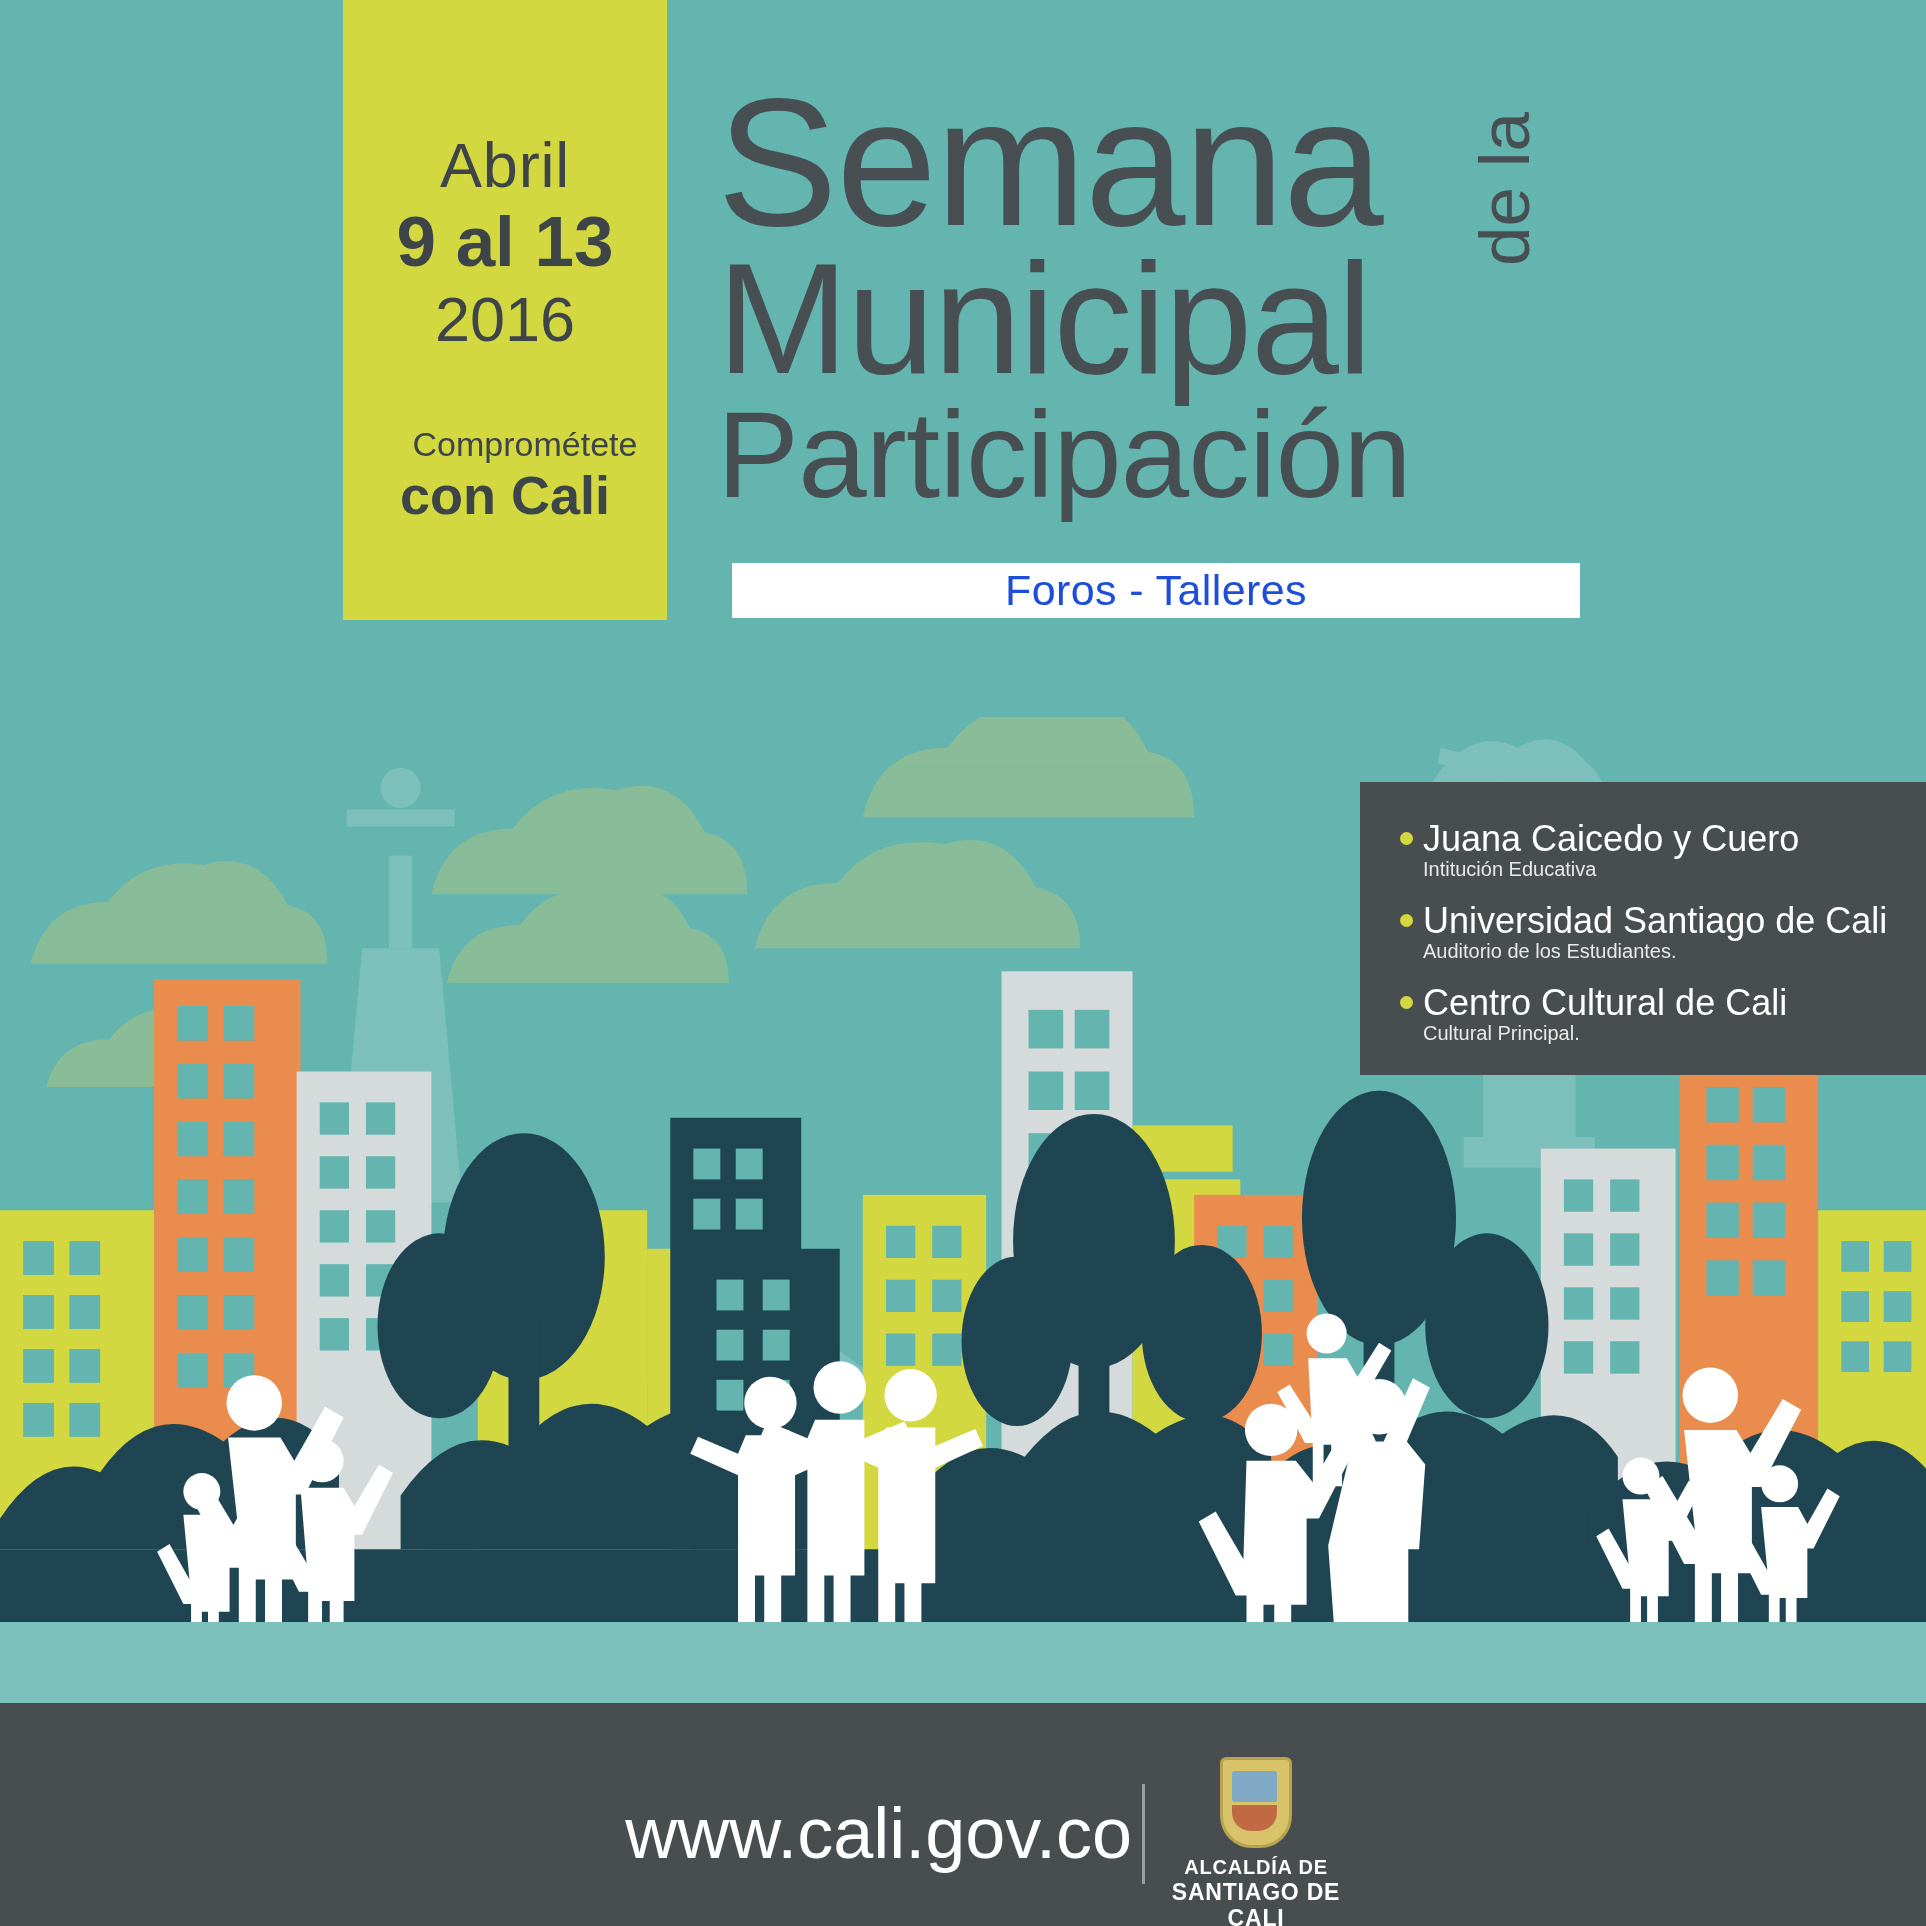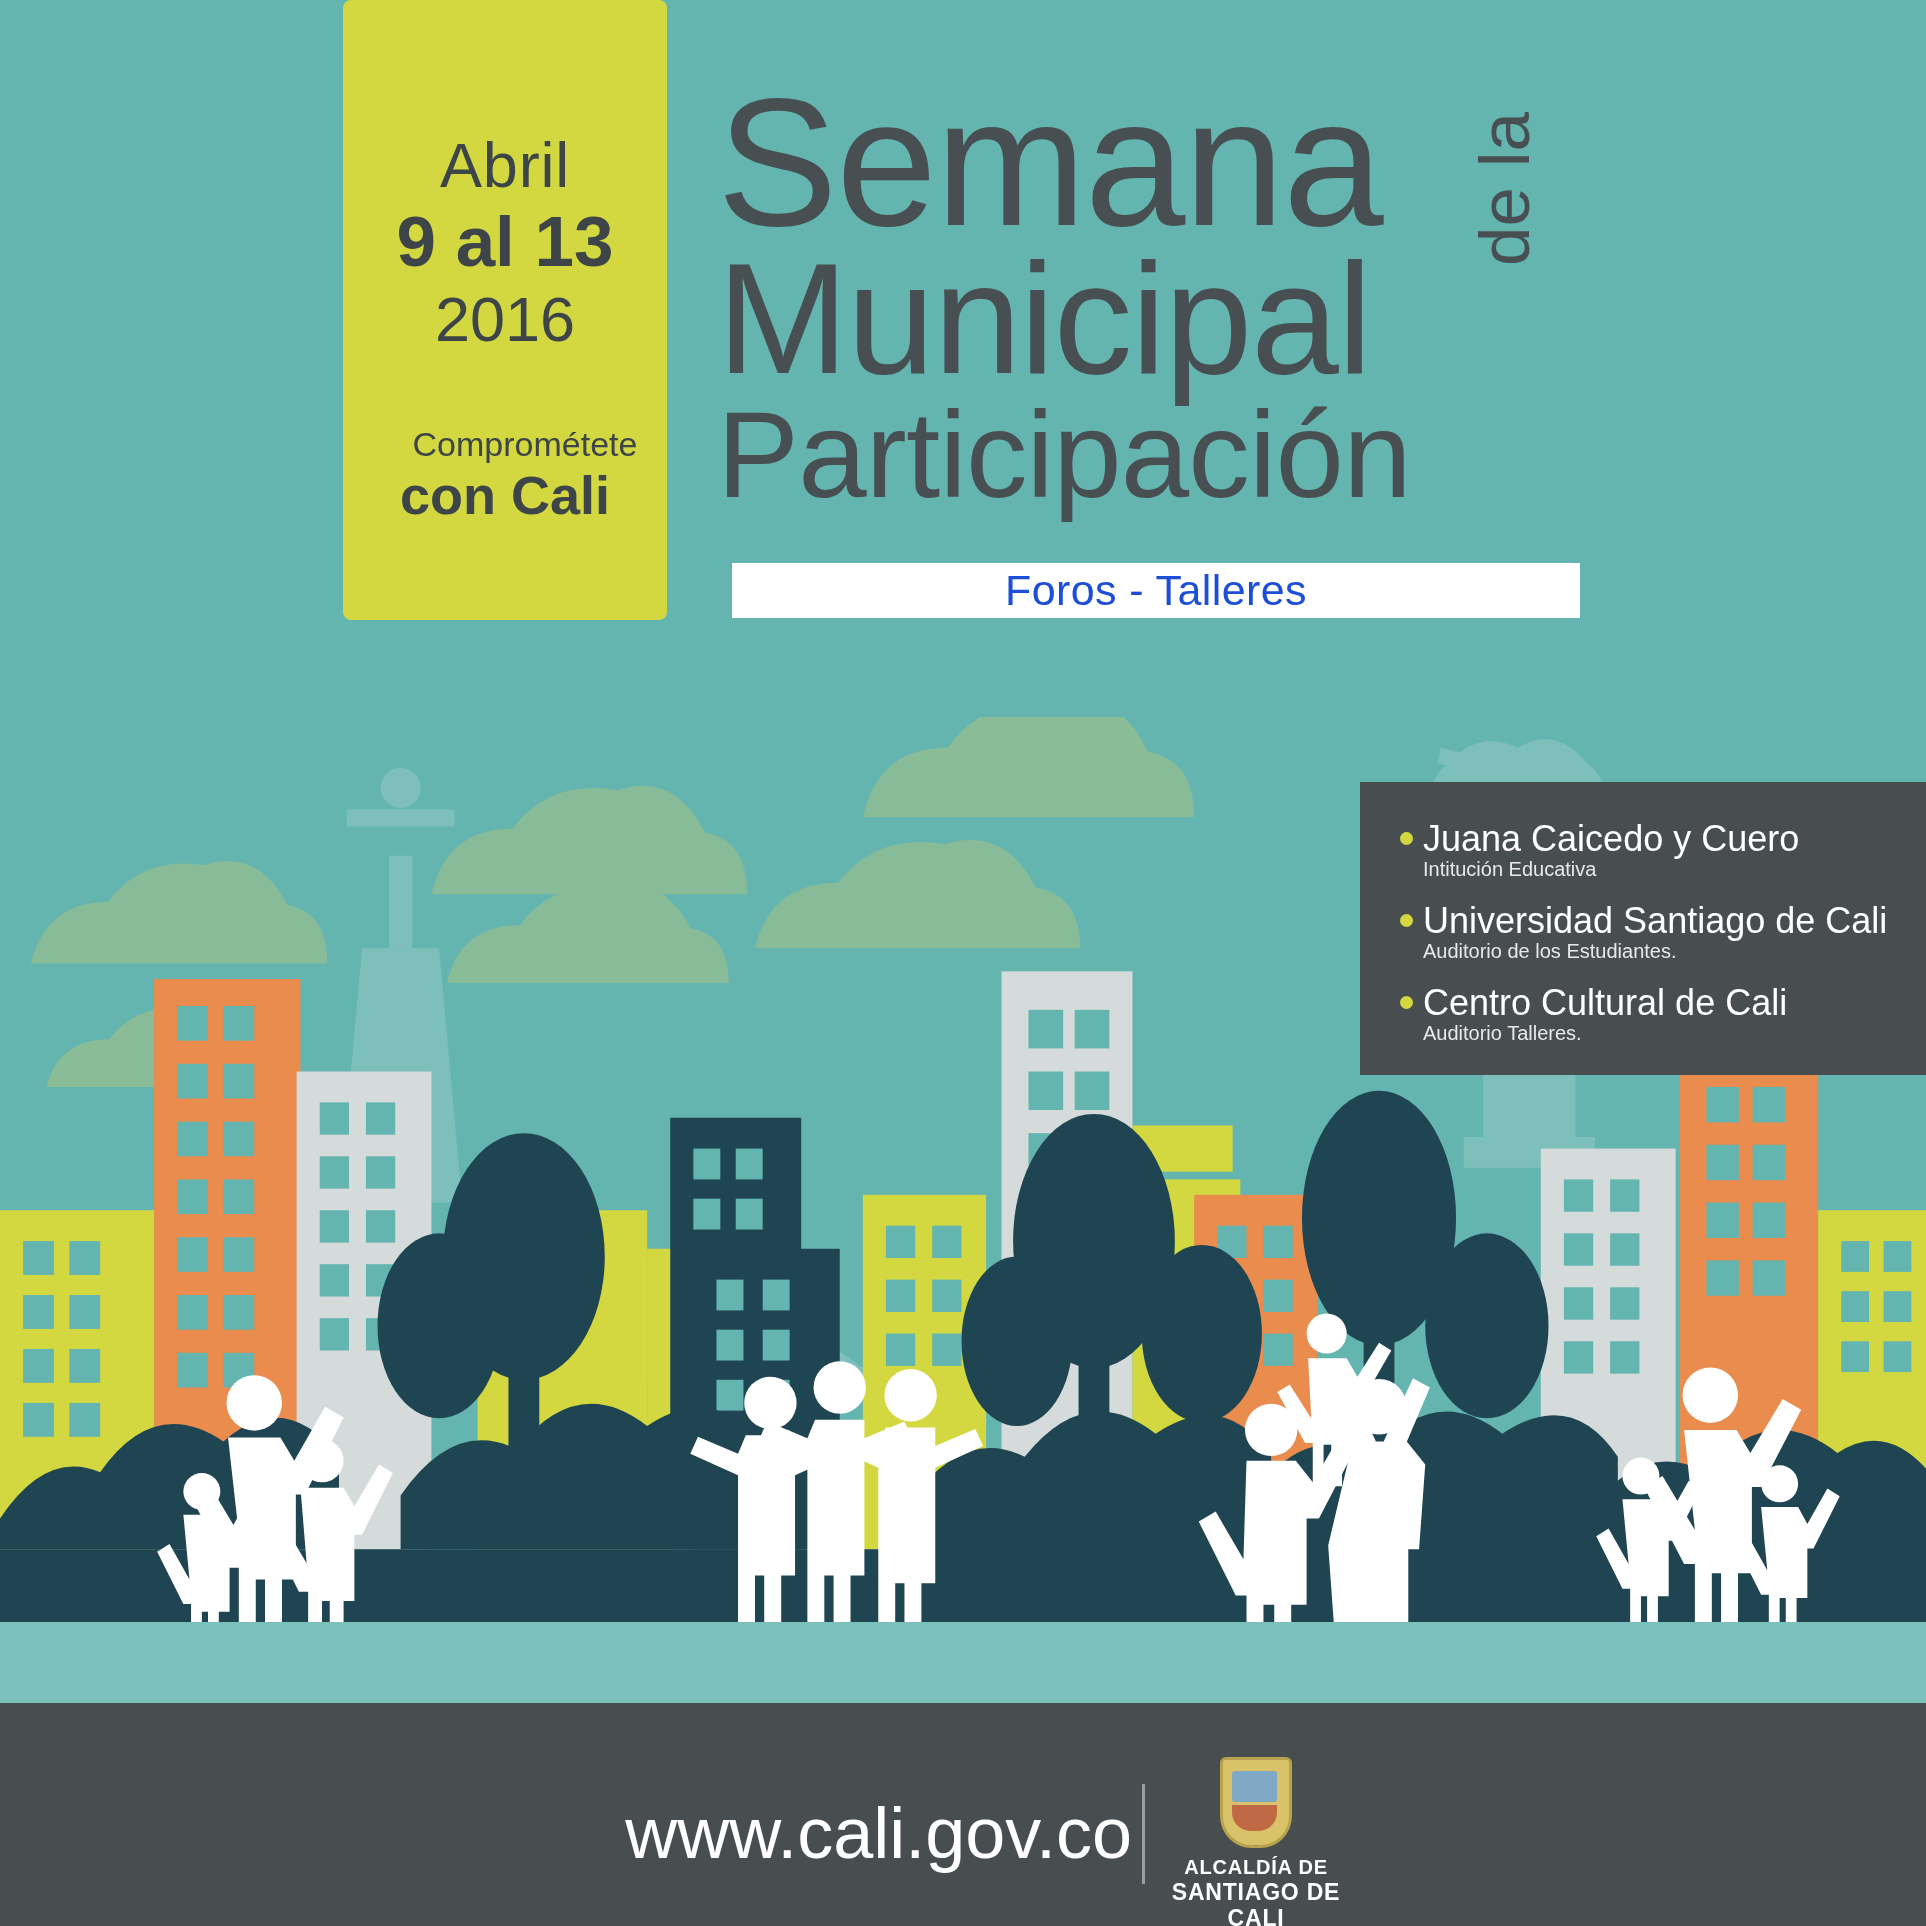--- a/index.html
+++ b/index.html
@@ -28,21 +28,20 @@
     position: absolute;
     left: 343px;
     top: 0;
     width: 324px;
     height: 620px;
     background: #d3d840;
     box-sizing: border-box;
     padding-top: 131px;
     text-align: center;
     color: #3d4548;
-    border-radius: 8px;
   }
   .date-month {
     font-size: 63px;
     line-height: 68px;
     font-weight: 400;
     letter-spacing: 0.8px;
   }
   .date-range {
     font-size: 71px;
     line-height: 85px;
@@ -493,21 +492,21 @@
       <div class="venue-sub">Intitución Educativa</div>
     </div>
     <div class="venue-item">
       <span class="venue-dot"></span>
       <div class="venue-name">Universidad Santiago de Cali</div>
       <div class="venue-sub">Auditorio de los Estudiantes.</div>
     </div>
     <div class="venue-item">
       <span class="venue-dot"></span>
       <div class="venue-name">Centro Cultural de Cali</div>
-      <div class="venue-sub">Auditorio Talleres.</div>
+      <div class="venue-sub">Cultural Principal.</div>
     </div>
   </div>
 
   <div class="footer-bar"></div>
   <div class="footer-url">www.cali.gov.co</div>
   <div class="footer-div"></div>
   <div class="crest-wrap">
     <div class="crest"></div>
     <div class="crest-l1">ALCALDÍA DE</div>
     <div class="crest-l2">SANTIAGO DE CALI</div>

